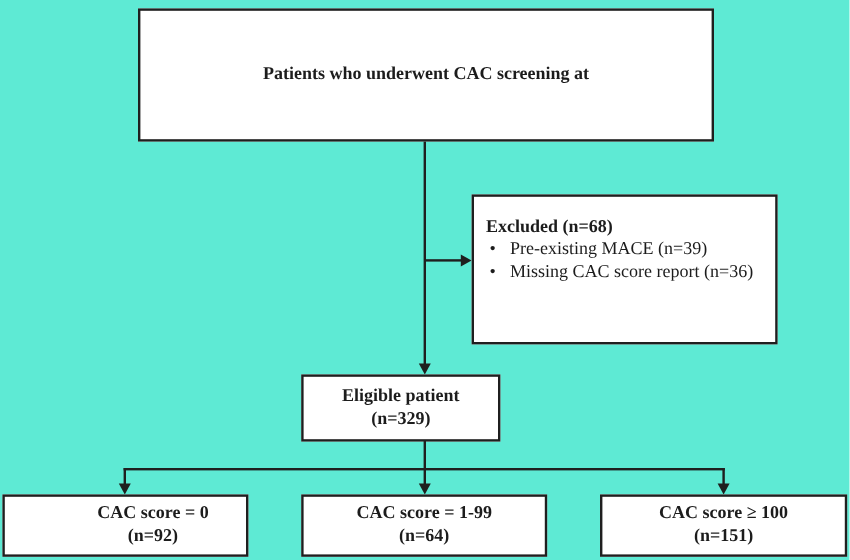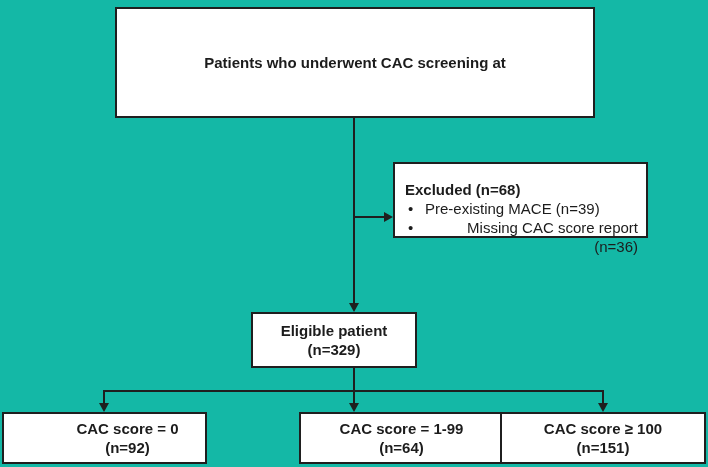--- a/index.html
+++ b/index.html
@@ -1,21 +1,21 @@
 <!DOCTYPE html>
 <html><head>
 <meta charset="utf-8">
 <style>
   html, body { margin: 0; padding: 0; background: #ffffff; }
   .canvas {
     position: relative;
     width: 708px;
     height: 467px;
-    background: #14b8a6;
-    font-family: Liberation Sans, sans-serif;
+    background: #5eead4;
+    font-family: Liberation Serif, serif;
     color: #1c1c1c;
     overflow: hidden;
   }
   .box {
     position: absolute;
     box-sizing: border-box;
     border: 2px solid #1f1f1f;
     background: #ffffff;
   }
   .box.center {
@@ -70,21 +70,21 @@
   <div class="box center" style="left:115px; top:7px; width:480px; height:111px;">
     <div class="txt">Patients who underwent CAC screening at</div>
   </div>
 
   <div class="vline" style="left:353px; top:118px; height:186px;"></div>
   <div class="arrow-down" style="left:349px; top:303px;"></div>
 
   <div class="hline" style="left:354px; top:216px; width:31px;"></div>
   <div class="arrow-right" style="left:384px; top:212px;"></div>
 
-  <div class="box" style="left:393px; top:162px; width:255px; height:76px;">
+  <div class="box" style="left:393px; top:162px; width:255px; height:125px;">
     <div class="excluded-inner">
       <div class="txt">Excluded (n=68)</div>
       <div class="excluded-item">
         <span class="txt regular bullet">•</span>
         <span class="txt regular">Pre-existing MACE (n=39)</span>
       </div>
       <div class="excluded-item">
         <span class="txt regular bullet">•</span>
         <span class="txt regular">Missing CAC score report (n=36)</span>
       </div>
@@ -106,21 +106,21 @@
   <div class="arrow-down" style="left:349px; top:403px;"></div>
 
   <div class="vline" style="left:602px; top:390px; height:14px;"></div>
   <div class="arrow-down" style="left:598px; top:403px;"></div>
 
   <div class="box center" style="left:2px; top:412px; width:205px; height:52px;padding-left:46px;">
     <div class="txt">CAC score = 0</div>
     <div class="txt">(n=92)</div>
   </div>
 
-  <div class="box center" style="left:251px; top:412px; width:205px; height:52px;margin-left:48px;">
+  <div class="box center" style="left:251px; top:412px; width:205px; height:52px;">
     <div class="txt">CAC score = 1-99</div>
     <div class="txt">(n=64)</div>
   </div>
 
   <div class="box center" style="left:500px; top:412px; width:206px; height:52px;">
     <div class="txt">CAC score ≥ 100</div>
     <div class="txt">(n=151)</div>
   </div>
 
 </div>

